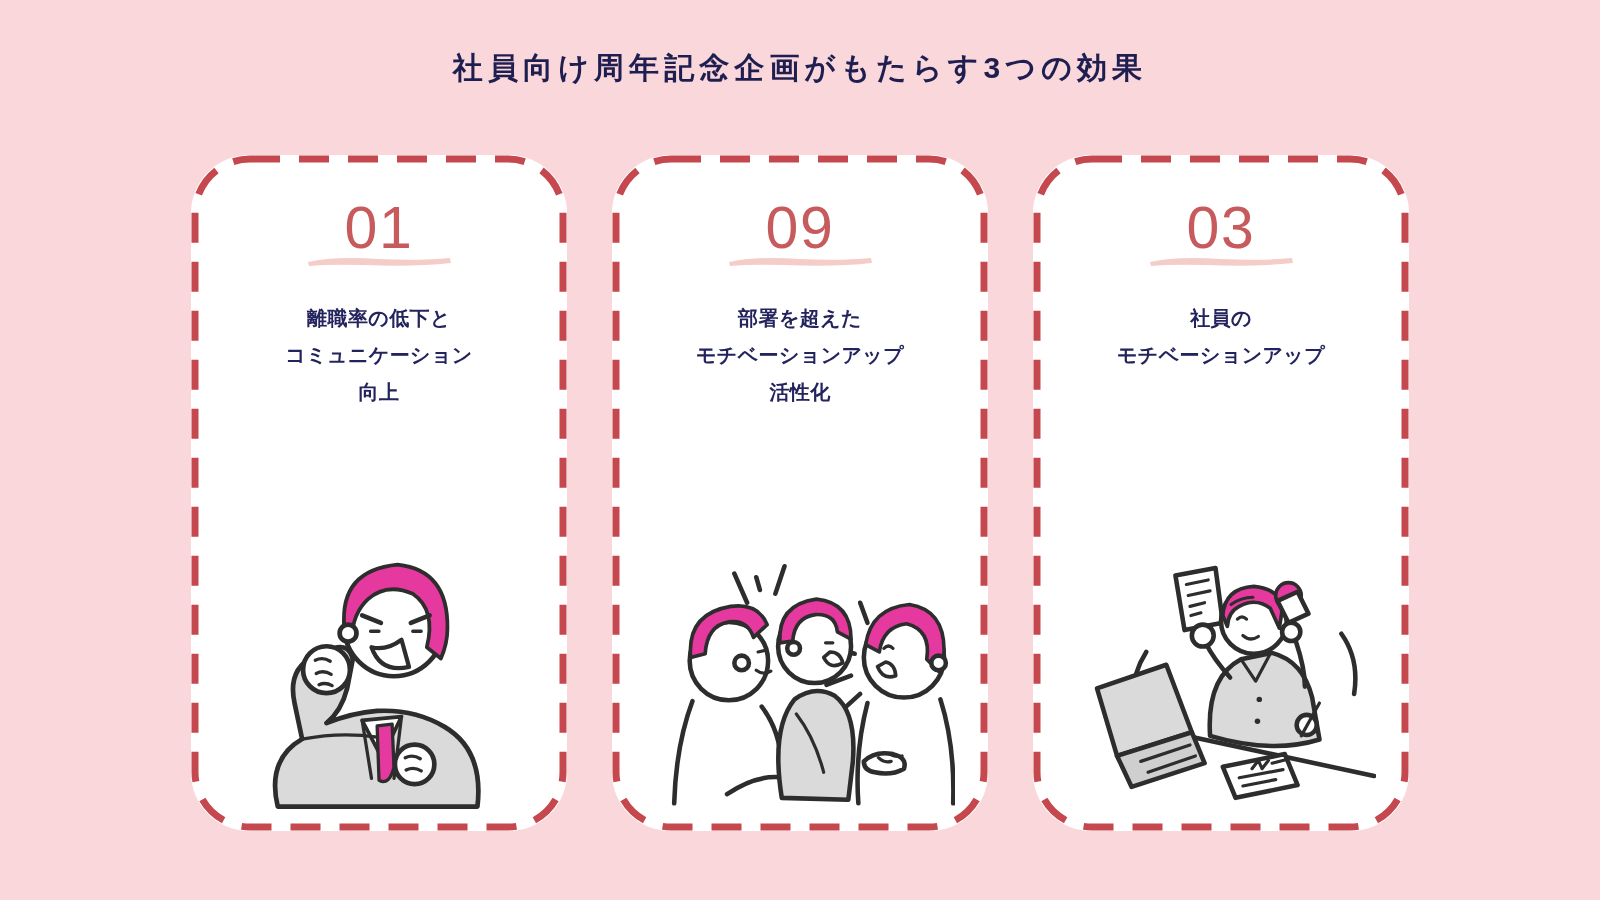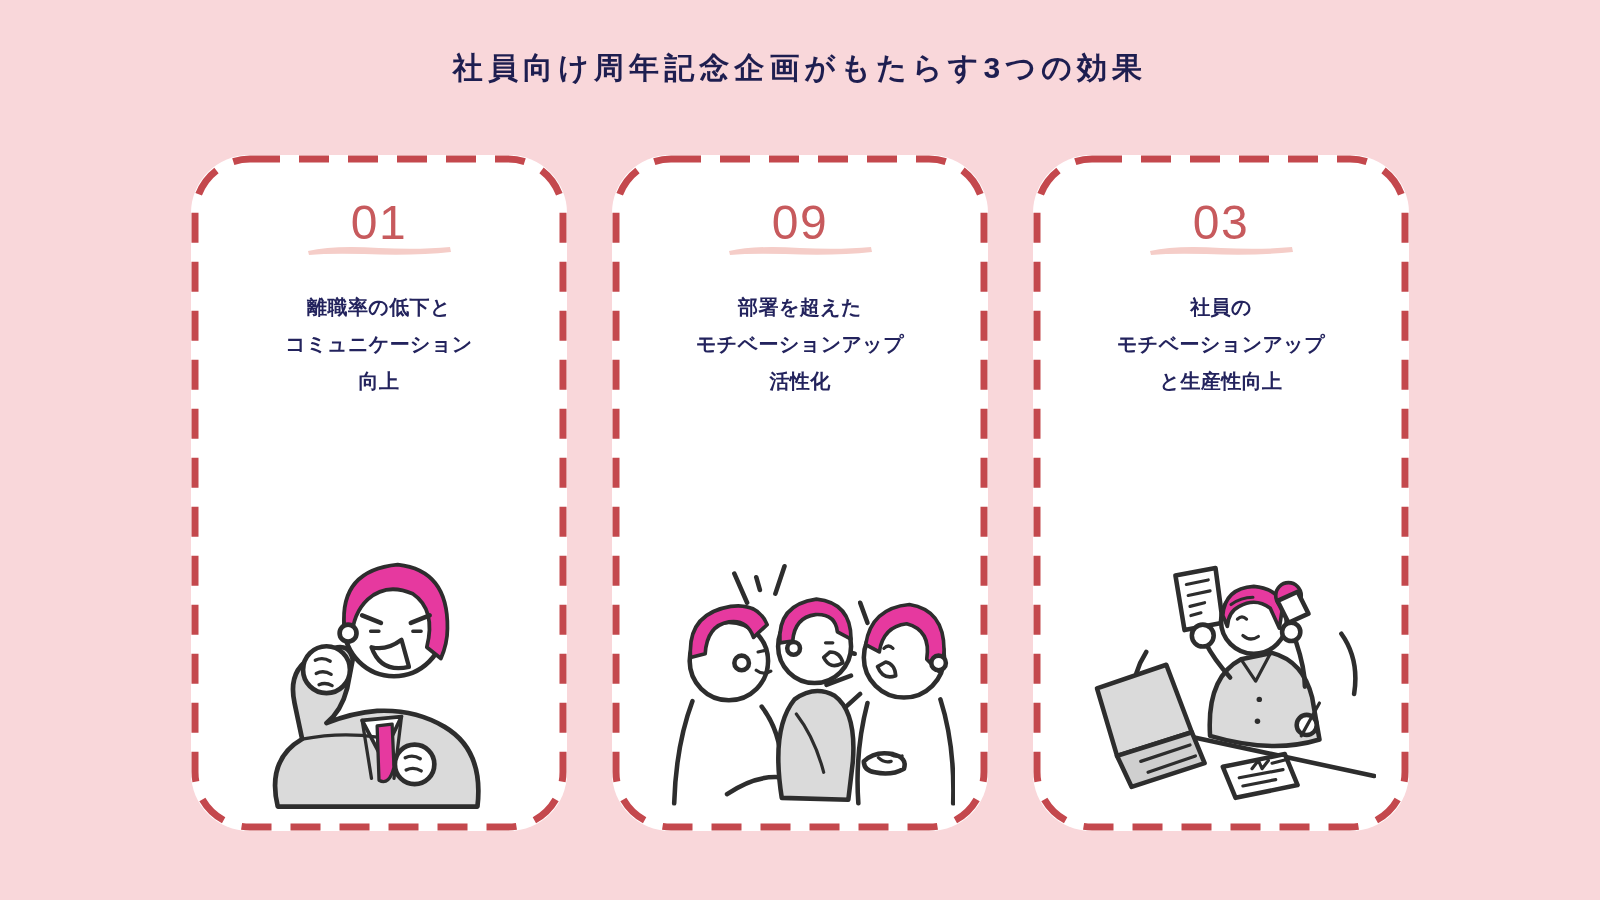--- a/index.html
+++ b/index.html
@@ -46,21 +46,21 @@
     height: 100%;
     display: flex;
     flex-direction: column;
     align-items: center;
     padding-top: 44px;
     text-align: center;
   }
   .card-number {
     position: relative;
     z-index: 1;
-    font-size: 48px;
+    font-size: 59px;
     line-height: 1;
     font-weight: 500;
     letter-spacing: 0.03em;
     color: #c75a5d;
   }
   .brush-stroke {
     position: relative;
     margin-top: -6px;
     width: 150px;
     height: 16px;
@@ -191,21 +191,20 @@
       <rect x="4" y="4" width="368" height="668" rx="55" fill="none" stroke="#c4484d" stroke-width="7" stroke-dasharray="30 19"></rect>
     </svg>
     <div class="card-inner">
       <div class="card-number">03</div>
       <svg class="brush-stroke" viewBox="0 0 150 16" aria-hidden="true">
         <path d="M4,10 Q30,4 75,7 Q115,9 146,6 L147,11 Q110,15 60,13 Q25,12 5,14 Z" fill="#f5cdc8"></path>
       </svg>
       <div class="card-text">
         <div>社員の</div>
         <div>モチベーションアップ</div>
-        <div>と生産性向上</div>
       </div>
       <svg class="card-illustration" width="310" height="275" viewBox="0 0 340 280" aria-hidden="true">
 
         <path class="ln" d="M88,112 Q70,140 74,174 M302,92 Q322,120 316,158"></path>
 
         <path class="ln" d="M142,206 L338,248"></path>
 
         <path class="fill-gray" d="M34,152 L110,126 L138,200 L56,226 Z"></path>
         <path d="M56,226 L138,200 L152,234 L72,260 Z" fill="#cfcfcf" stroke="#2d2d2d" stroke-width="5" stroke-linejoin="round"></path>
         <path class="ln-thin" d="M82,232 L136,214 M90,244 L142,226"></path>

